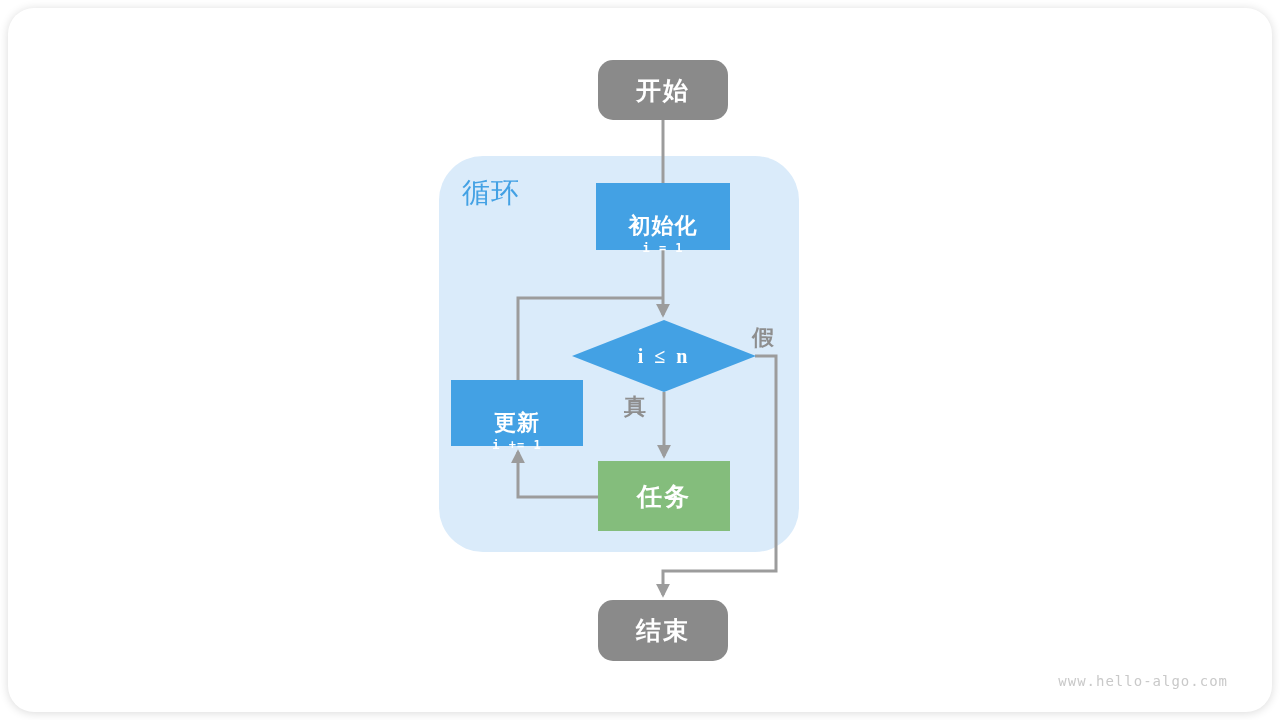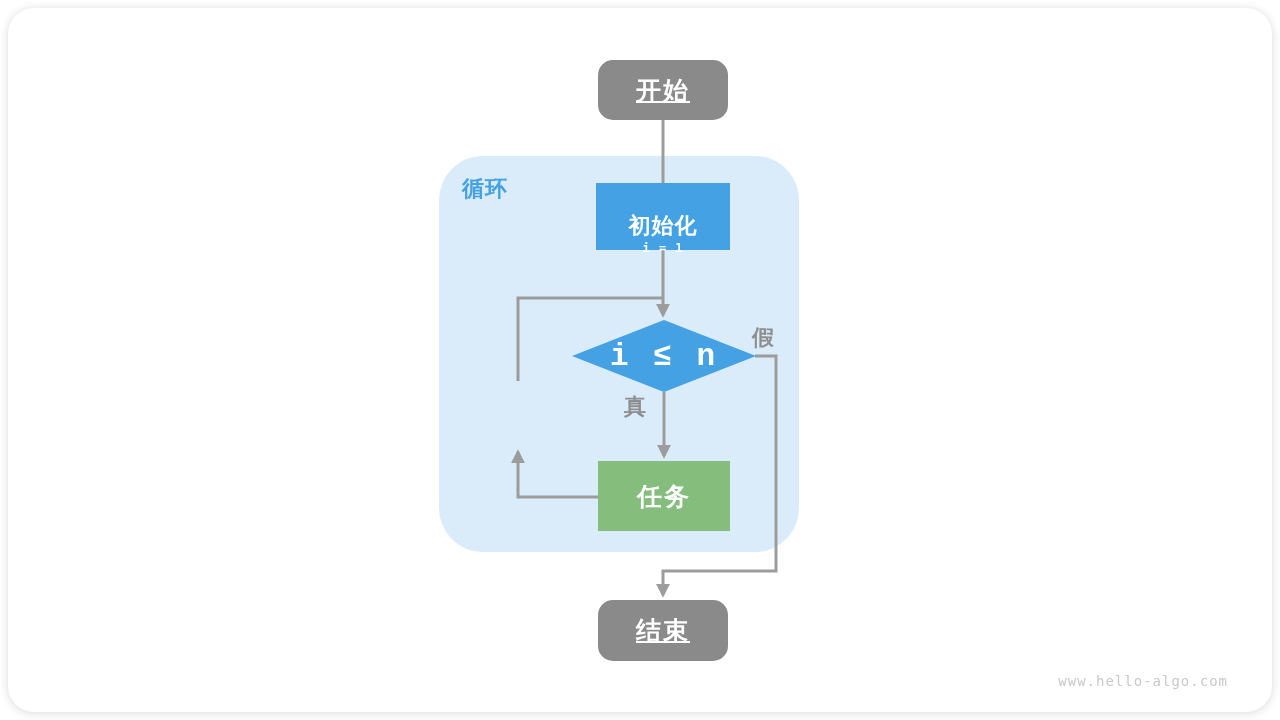--- a/index.html
+++ b/index.html
@@ -21,21 +21,21 @@
 
   .loop-region {
     position: absolute; left: 431px; top: 148px;
     width: 360px; height: 396px;
     border-radius: 44px;
     background: var(--loop_bg, #DAEBFA);
   }
 
   .loop-title {
     position: absolute; left: 454px; top: 166px;
-    font-size: 22px; font-weight: bold;
+    font-size: 28px; font-weight: normal;
     color: var(--blue, #43A1E4);
     letter-spacing: 1px;
   }
 
   svg.connectors {
     position: absolute; left: 0; top: 0;
     width: 1280px; height: 720px;
   }
   .conn { fill: none; stroke: var(--line, #9C9C9C); stroke-width: 3; }
   #arrowhead path { fill: var(--line, #9C9C9C); }
@@ -44,38 +44,38 @@
   .node {
     position: absolute;
     display: flex; flex-direction: column;
     align-items: center; justify-content: center;
     color: #ffffff; font-weight: bold;
     text-align: center;
   }
   .terminal {
     background: var(--gray, #8A8A8A);
     border-radius: 15px;
-    font-size: 25px; letter-spacing: 2px; text-decoration: underline;
+    font-size: 25px; letter-spacing: 2px;
   }
   .process-blue { background: var(--blue, #43A1E4); }
   .process-green { background: var(--green, #84BD7C); font-size: 25px; letter-spacing: 2px; }
 
   .cjk-line { font-size: 22px; line-height: 1.3; letter-spacing: 1px; margin-top: 36px; }
   .code-line {
     font-family: "DejaVu Sans Mono", monospace;
     font-size: 12px; line-height: 1.3; letter-spacing: 1px;
   }
 
   .condition-label {
     position: absolute; left: 564px; top: 312px;
     width: 184px; height: 72px;
     display: flex; align-items: center; justify-content: center;
     color: #ffffff; font-weight: bold;
-    font-family: Liberation Mono, monospace;
-    font-size: 31px; letter-spacing: 3px;
+    font-family: Liberation Serif, serif;
+    font-size: 20px; letter-spacing: 3px;
   }
 
   .branch-label {
     position: absolute; width: 42px; text-align: center;
     font-size: 22px; font-weight: bold;
     color: var(--label_gray, #8E8E8E);
   }
   .branch-true  { left: 606px; top: 384px; }
   .branch-false { left: 734px; top: 315px; }
 
@@ -126,20 +126,24 @@
       <span class="cjk-line">初始化</span>
       <span class="code-line">i = 1</span>
     </div>
 
     <div class="condition-label">i ≤ n</div>
 
     <div class="branch-label branch-false">假</div>
 
     <div class="branch-label branch-true">真</div>
 
+    <div class="node process-blue node-update">
+      <span class="cjk-line">更新</span>
+      <span class="code-line">i += 1</span>
+    </div>
 
     <div class="node terminal node-end">
       <span>结束</span>
     </div>
 
     <div class="node process-green node-task">
       <span>任务</span>
     </div>
 
     <div class="watermark">www.hello-algo.com</div>

